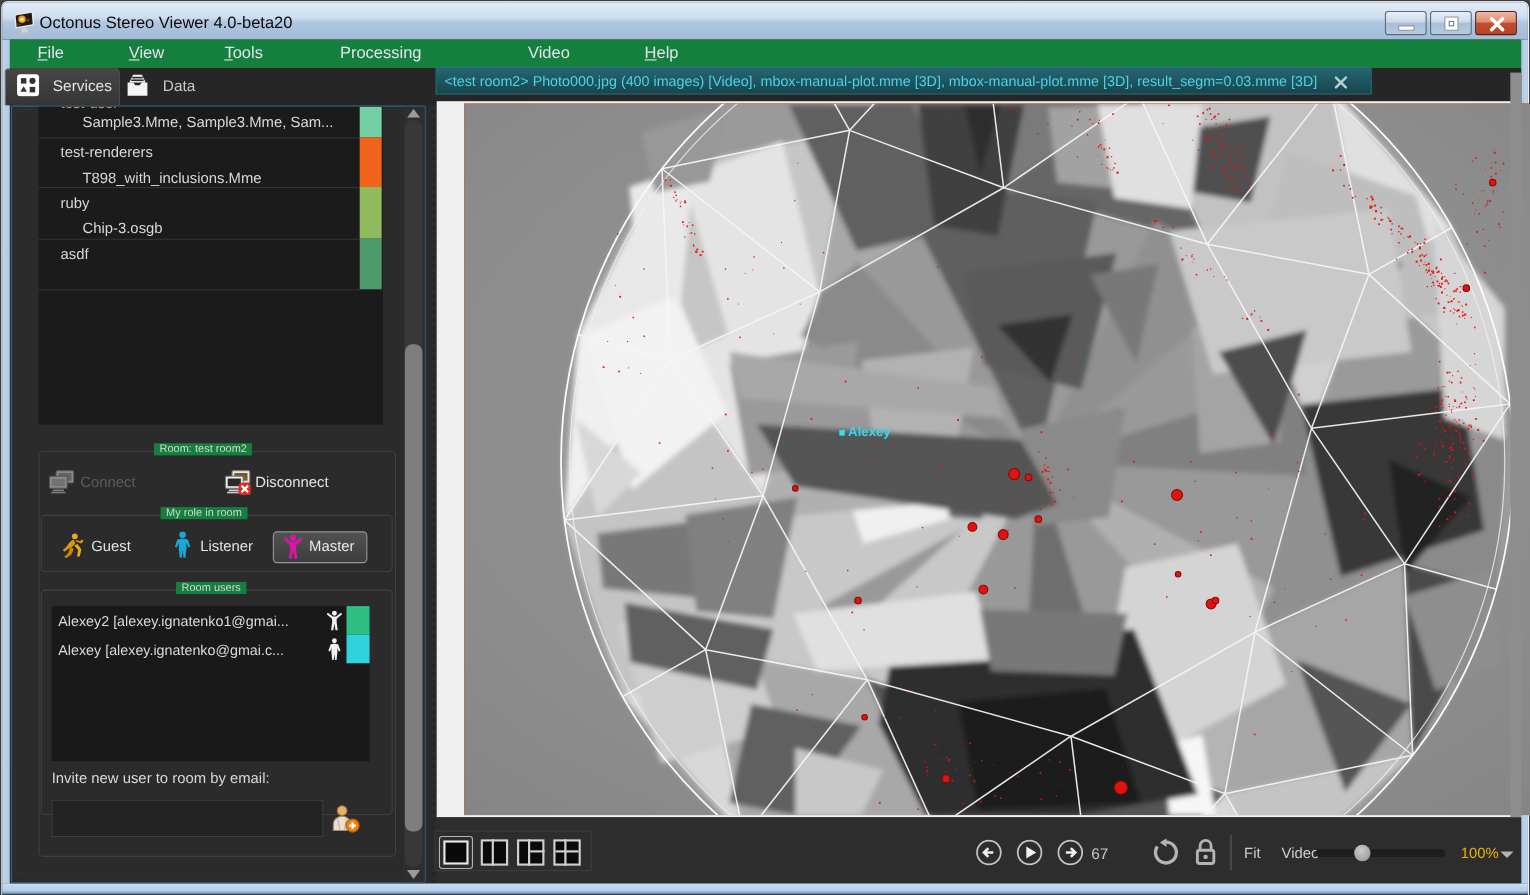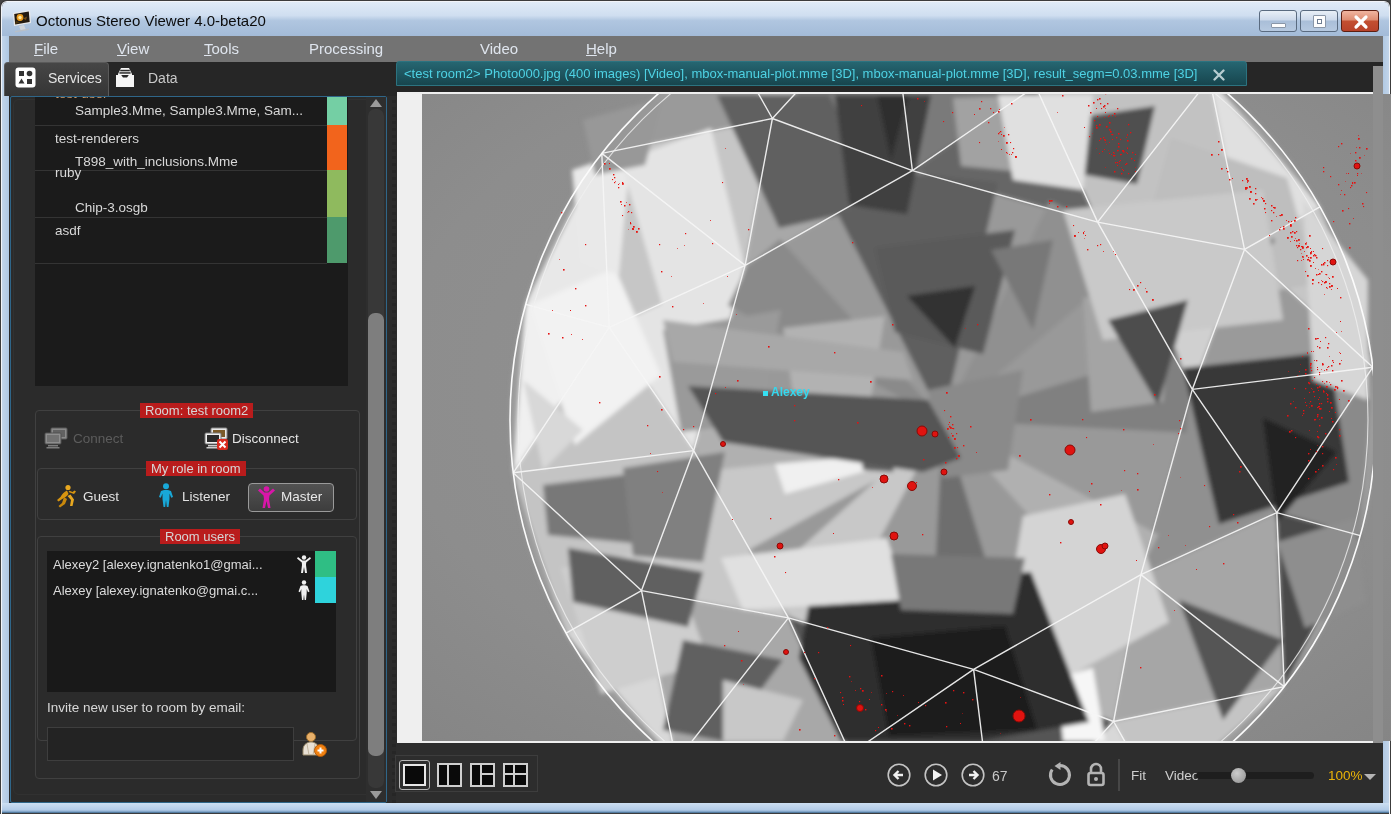--- a/index.html
+++ b/index.html
@@ -5,26 +5,26 @@
 body{font-family:"Liberation Sans",sans-serif;background:#444;position:relative}
 .abs{position:absolute}
 .win{position:absolute;left:0;top:0;width:1391px;height:814px;background:#2b2b2b;border:1px solid #3c3c3c;border-radius:6px 6px 0 0;overflow:hidden}
 .frame{position:absolute;left:1px;top:1px;width:1389px;height:813px;border:1px solid #f2f4f8;border-bottom:none;border-radius:6px 6px 0 0}
 .titlebar{position:absolute;left:2px;top:2px;width:1387px;height:34px;background:linear-gradient(#e0ebf7 0%,#cfdef0 40%,#b0c6e0 55%,#a3bbd8 100%);border-radius:5px 5px 0 0}
 .borderL{position:absolute;left:2px;top:36px;width:7px;height:767px;background:linear-gradient(90deg,#c2d5ea,#aec7e2)}
 .borderR{position:absolute;left:1382px;top:36px;width:7px;height:767px;background:linear-gradient(90deg,#aec7e2,#c2d5ea)}
 .borderB{position:absolute;left:2px;top:803px;width:1387px;height:10px;background:linear-gradient(#cddff2,#b2cbe7 70%,#6c94bb 92%,#29506f)}
 .titletext{position:absolute;left:36px;top:12px;font-size:15px;color:#0c0c0c}
 .capbtn{position:absolute;top:10px;height:22px;border:1px solid #5a6b80;border-radius:3px;background:linear-gradient(#e8eff7 0%,#ccd9ea 45%,#a9bed8 50%,#b6c9e0 100%)}
-.menubar{position:absolute;left:9px;top:36px;width:1374px;height:26px;background:#737373}
+.menubar{position:absolute;left:9px;top:36px;width:1374px;height:26px;background:#15803d}
 .menubar span{position:absolute;top:4px;font-size:15px;color:#dfe5ee}
 .tabsrow{position:absolute;left:9px;top:62px;width:1374px;height:34px;background:#262626}
 .dock{position:absolute;left:9px;top:96px;width:383px;height:707px;background:#2b2b2b}
 .dockborder{position:absolute;left:10px;top:96px;width:377px;height:707px;border:1px solid #2f6689;border-radius:2px}
-.glabel{position:absolute;font-size:13px;color:#d6d6d6;background:#b91c1c;padding:0 5px}
+.glabel{position:absolute;font-size:10px;color:#d6d6d6;background:#15803d;padding:0 5px}
 .gbox{position:absolute;border:1px solid #404040;border-radius:4px}
 </style></head><body>
 <div class="win"></div>
 <div class="frame"></div>
 <div class="titlebar"></div>
 <div class="borderL"></div>
 <div class="borderR"></div>
 <div class="borderB"></div>
 
 <svg class="abs" style="left:11px;top:9px" width="22" height="24" viewBox="0 0 22 24">
@@ -83,21 +83,21 @@
 <div class="dockborder"></div>
 <div class="abs" style="left:13px;top:99px;width:371px;height:696px;border:1px solid #313131;border-radius:6px"></div>
 
 <div class="abs" style="left:35px;top:97px;width:313px;height:289px;background:#1b1b1b;overflow:hidden">
   <div class="abs" style="left:20px;top:-11px;font-size:13.5px;color:#cf9c6a">test-user</div>
   <div class="abs" style="left:40px;top:6px;font-size:13.5px;color:#d8d8d8">Sample3.Mme, Sample3.Mme, Sam...</div>
   <div class="abs" style="left:0;top:28px;width:292px;height:1px;background:#343434"></div>
   <div class="abs" style="left:20px;top:34px;font-size:13.5px;color:#d8d8d8">test-renderers</div>
   <div class="abs" style="left:40px;top:57px;font-size:13.5px;color:#d8d8d8">T898_with_inclusions.Mme</div>
   <div class="abs" style="left:0;top:73px;width:292px;height:1px;background:#343434"></div>
-  <div class="abs" style="left:20px;top:68px;font-size:13.5px;color:#d8d8d8">ruby</div>
+  <div class="abs" style="left:20px;top:80px;font-size:13.5px;color:#d8d8d8">ruby</div>
   <div class="abs" style="left:40px;top:103px;font-size:13.5px;color:#d8d8d8">Chip-3.osgb</div>
   <div class="abs" style="left:0;top:120px;width:292px;height:1px;background:#343434"></div>
   <div class="abs" style="left:20px;top:126px;font-size:13.5px;color:#d8d8d8">asdf</div>
   <div class="abs" style="left:0;top:166px;width:292px;height:1px;background:#343434"></div>
   <div class="abs" style="left:292px;top:0;width:20px;height:28px;background:#74cfa4"></div>
   <div class="abs" style="left:292px;top:28px;width:20px;height:45px;background:#f2641c"></div>
   <div class="abs" style="left:292px;top:73px;width:20px;height:47px;background:#8fba5e"></div>
   <div class="abs" style="left:292px;top:120px;width:20px;height:46px;background:#4e9a6c"></div>
 </div>
 

